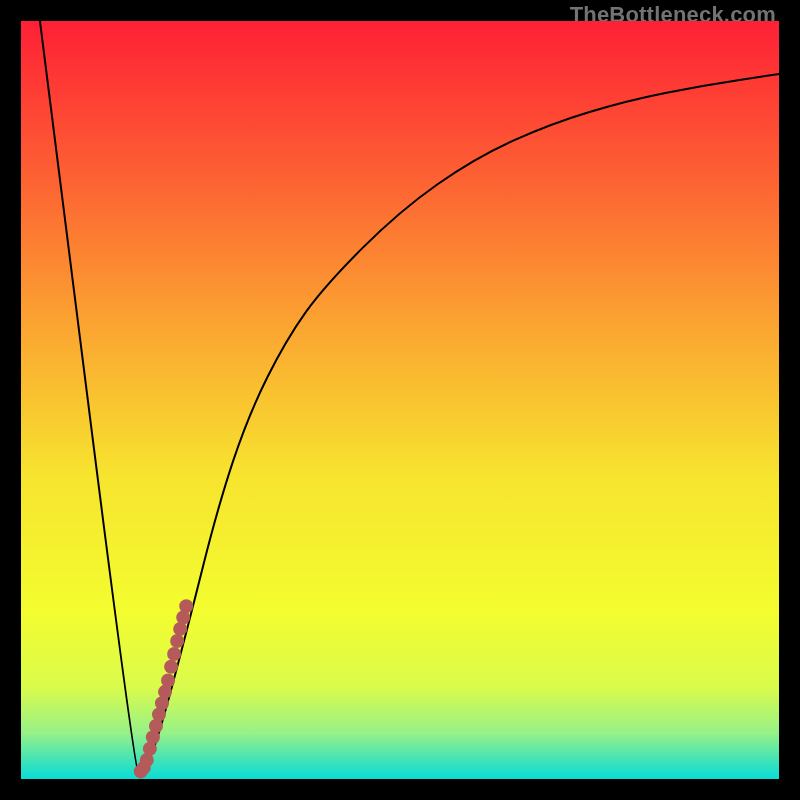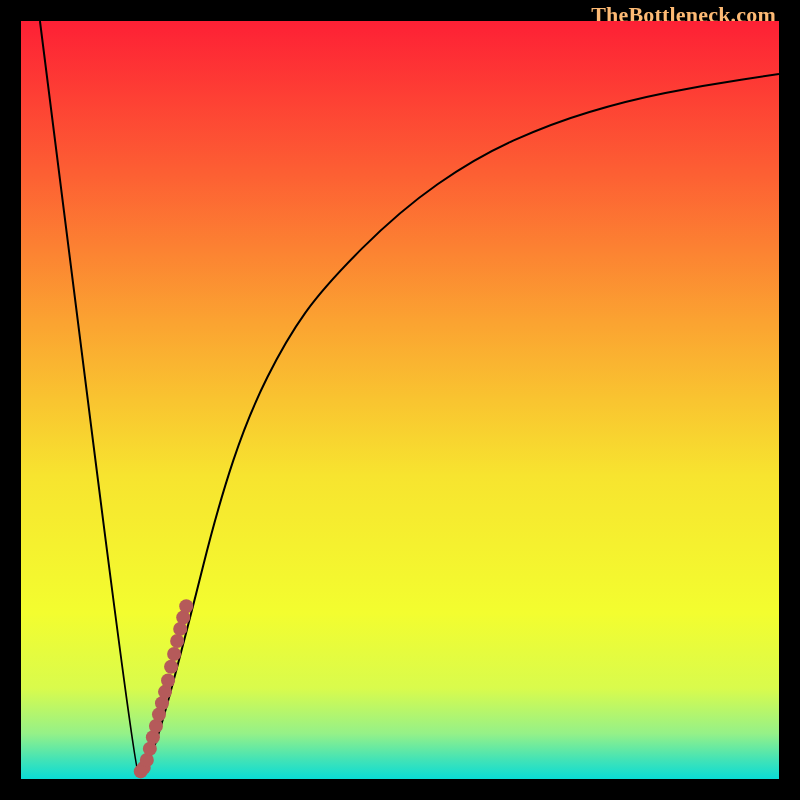--- a/index.html
+++ b/index.html
@@ -23,24 +23,24 @@
     left: 21px;
     top: 21px;
     width: 758px;
     height: 758px;
     overflow: hidden;
   }
   .watermark {
     position: absolute;
     top: 2px;
     right: 24px;
-    font-family: Liberation Serif, serif;
+    font-family: Liberation Sans, sans-serif;
     font-size: 22px;
     font-weight: 600;
-    color: #fdba74;
+    color: #737373;
     letter-spacing: 0.2px;
     text-align: right;
   }
   svg { display: block; }
 </style>
 </head>
 <body>
 
 <div class="frame">
 

